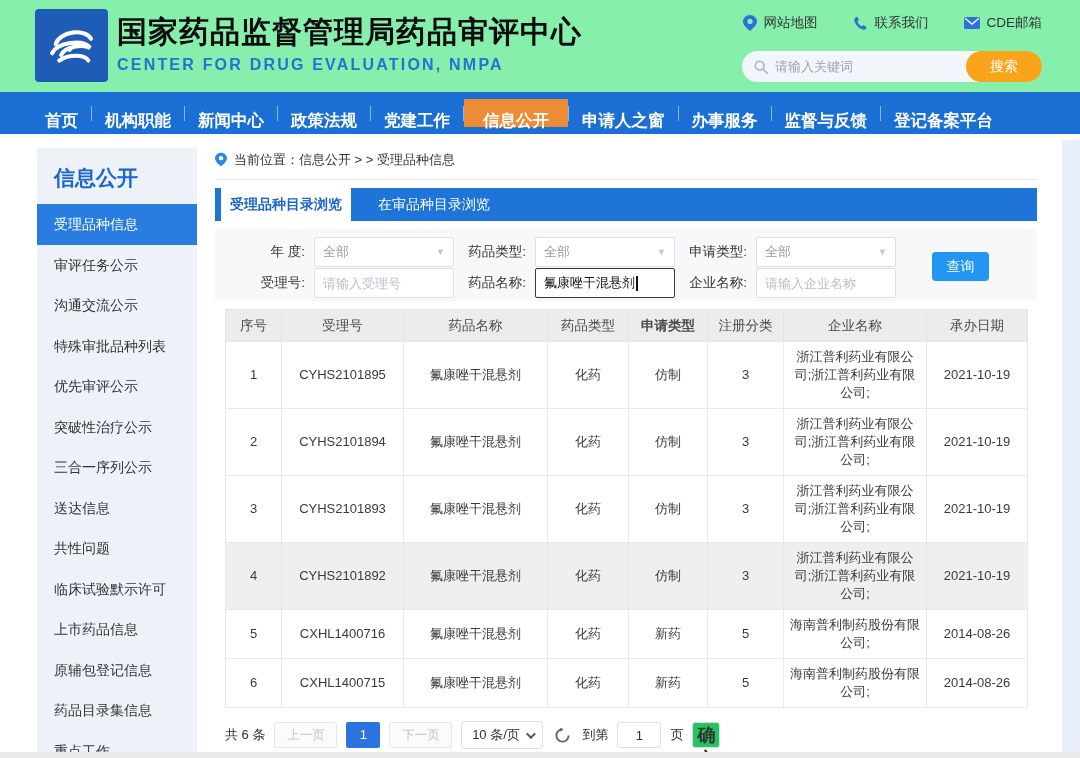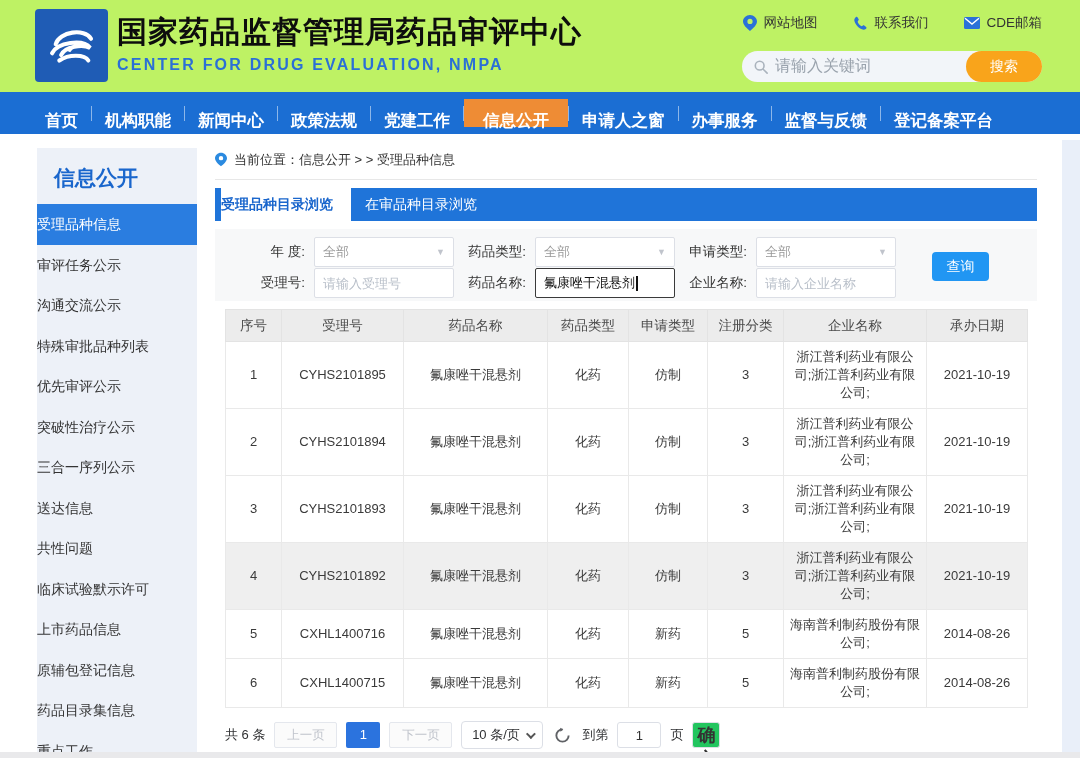--- a/index.html
+++ b/index.html
@@ -3,54 +3,54 @@
 <meta charset="utf-8">
 <style>
   * { margin:0; padding:0; box-sizing:border-box; }
   html,body { width:1080px; height:758px; }
   body {
     font-family:"Liberation Sans","DejaVu Sans",sans-serif;
     background:#ffffff; color:#333; position:relative; overflow:hidden;
   }
 
   
-  .header { position:absolute; top:0; left:0; width:1080px; height:92px; background:#bef264; }
+  .header { position:absolute; top:0; left:0; width:1080px; height:92px; background:#86efac; }
   .logo { position:absolute; left:35px; top:9px; width:73px; height:73px;
           background:#1f5cb5; border-radius:4px; display:flex; align-items:center; justify-content:center; }
   .brand { position:absolute; left:117px; top:13px; }
   .brand-title { font-size:30px; font-weight:800; color:#0d0d0d; letter-spacing:1px; line-height:38px; }
   .brand-sub { font-size:16px; font-weight:700; color:#2b6fd6; letter-spacing:2.2px; margin-top:5px; }
   .quick-links { position:absolute; right:38px; top:14px; display:flex; gap:36px; }
   .quick-link { display:flex; align-items:center; gap:6px; font-size:13.5px; color:#333; cursor:pointer; }
   .search-bar { position:absolute; left:742px; top:51px; width:300px; height:31px;
                 background:#f2f5f9; border-radius:16px; display:flex; align-items:center; padding-left:12px; }
-  .search-ph { font-size:16px; color:#9aa3ad; margin-left:7px; flex:1; }
+  .search-ph { font-size:13px; color:#9aa3ad; margin-left:7px; flex:1; }
   .search-btn { width:76px; height:31px; background:#f9a41b; border:none; border-radius:16px;
                 color:#fff; font-size:14px; cursor:pointer; font-family:inherit; }
 
   
   .nav { position:absolute; top:92px; left:0; width:1080px; height:42px; background:#1b6ed3;
          display:flex; align-items:center; padding-left:32px; }
   .nav-item { color:#fff; font-size:16.5px; font-weight:700; padding:0 13px; height:28px;
               line-height:42px; cursor:pointer; white-space:nowrap; }
   .nav-item.active { background:#ee8c35; padding:0 19px; }
   .nav-sep { width:1px; height:15px; background:rgba(255,255,255,.5); }
 
   
   .sidebar { position:absolute; left:37px; top:148px; width:160px; height:604px; background:#edf1f8; }
   .sidebar-title { padding:16px 0 12px 17px; font-size:21px; font-weight:800; color:#1a66cc; }
-  .side-item { height:40.5px; line-height:40.5px; padding-left:0; font-size:14px; color:#333; cursor:pointer; }
+  .side-item { height:40.5px; line-height:40.5px; padding-left:17px; font-size:14px; color:#333; cursor:pointer; }
   .side-item.active { background:#2a7de0; color:#fff; }
 
   
   .main { position:absolute; left:215px; top:140px; width:822px; }
   .breadcrumb { height:40px; display:flex; align-items:center; gap:7px;
                 border-bottom:1px solid #e7e7e7; font-size:13px; color:#333; }
   .tabbar { margin-top:8px; height:33px; background:#1f74d9; display:flex; padding-left:6px; }
-  .tab { height:33px; line-height:33px; text-align:left; font-size:14px; cursor:pointer; }
+  .tab { height:33px; line-height:33px; text-align:center; font-size:14px; cursor:pointer; }
   .tab.active { width:130px; background:#fff; color:#1a66cc; font-weight:700; }
   .tab.inactive { width:152px; color:#fff;padding-left:14px; }
 
   
   .filter-panel { margin-top:8px; background:#f7f8f9; height:72px; position:relative; padding:10px 0 0 28px; }
   .filter-row { display:flex; align-items:center; height:26px; margin-bottom:5px; }
   .f-label { width:62px; text-align:right; font-size:13.5px; color:#333; margin-right:9px; white-space:pre; }
   .control { width:140px; height:30px; background:#fff; border:1px solid #dcdfe6; border-radius:2px;
              display:flex; align-items:center; padding:0 8px; font-size:13px; }
   .control.gap { margin-right:10px; }
@@ -238,21 +238,21 @@
   </div>
 
   <div class="tbl-wrap">
     <table>
       <thead>
           <tr id="tbl-head">
             <th style="width: 56px;">序号</th>
             <th style="width: 122px;">受理号</th>
             <th style="width: 144px;">药品名称</th>
             <th style="width: 81px;">药品类型</th>
-            <th style="width: 79px;">申请类型</th>
+            <th style="width: 79px; font-weight: bold;">申请类型</th>
             <th style="width: 76px;">注册分类</th>
             <th style="width: 143px;">企业名称</th>
             <th style="width: 101px;">承办日期</th>
           </tr>
         </thead>
       <tbody id="tbl-body">
           <tr class="tall">
             <td>1</td>
             <td>CYHS2101895</td>
             <td>氟康唑干混悬剂</td>

